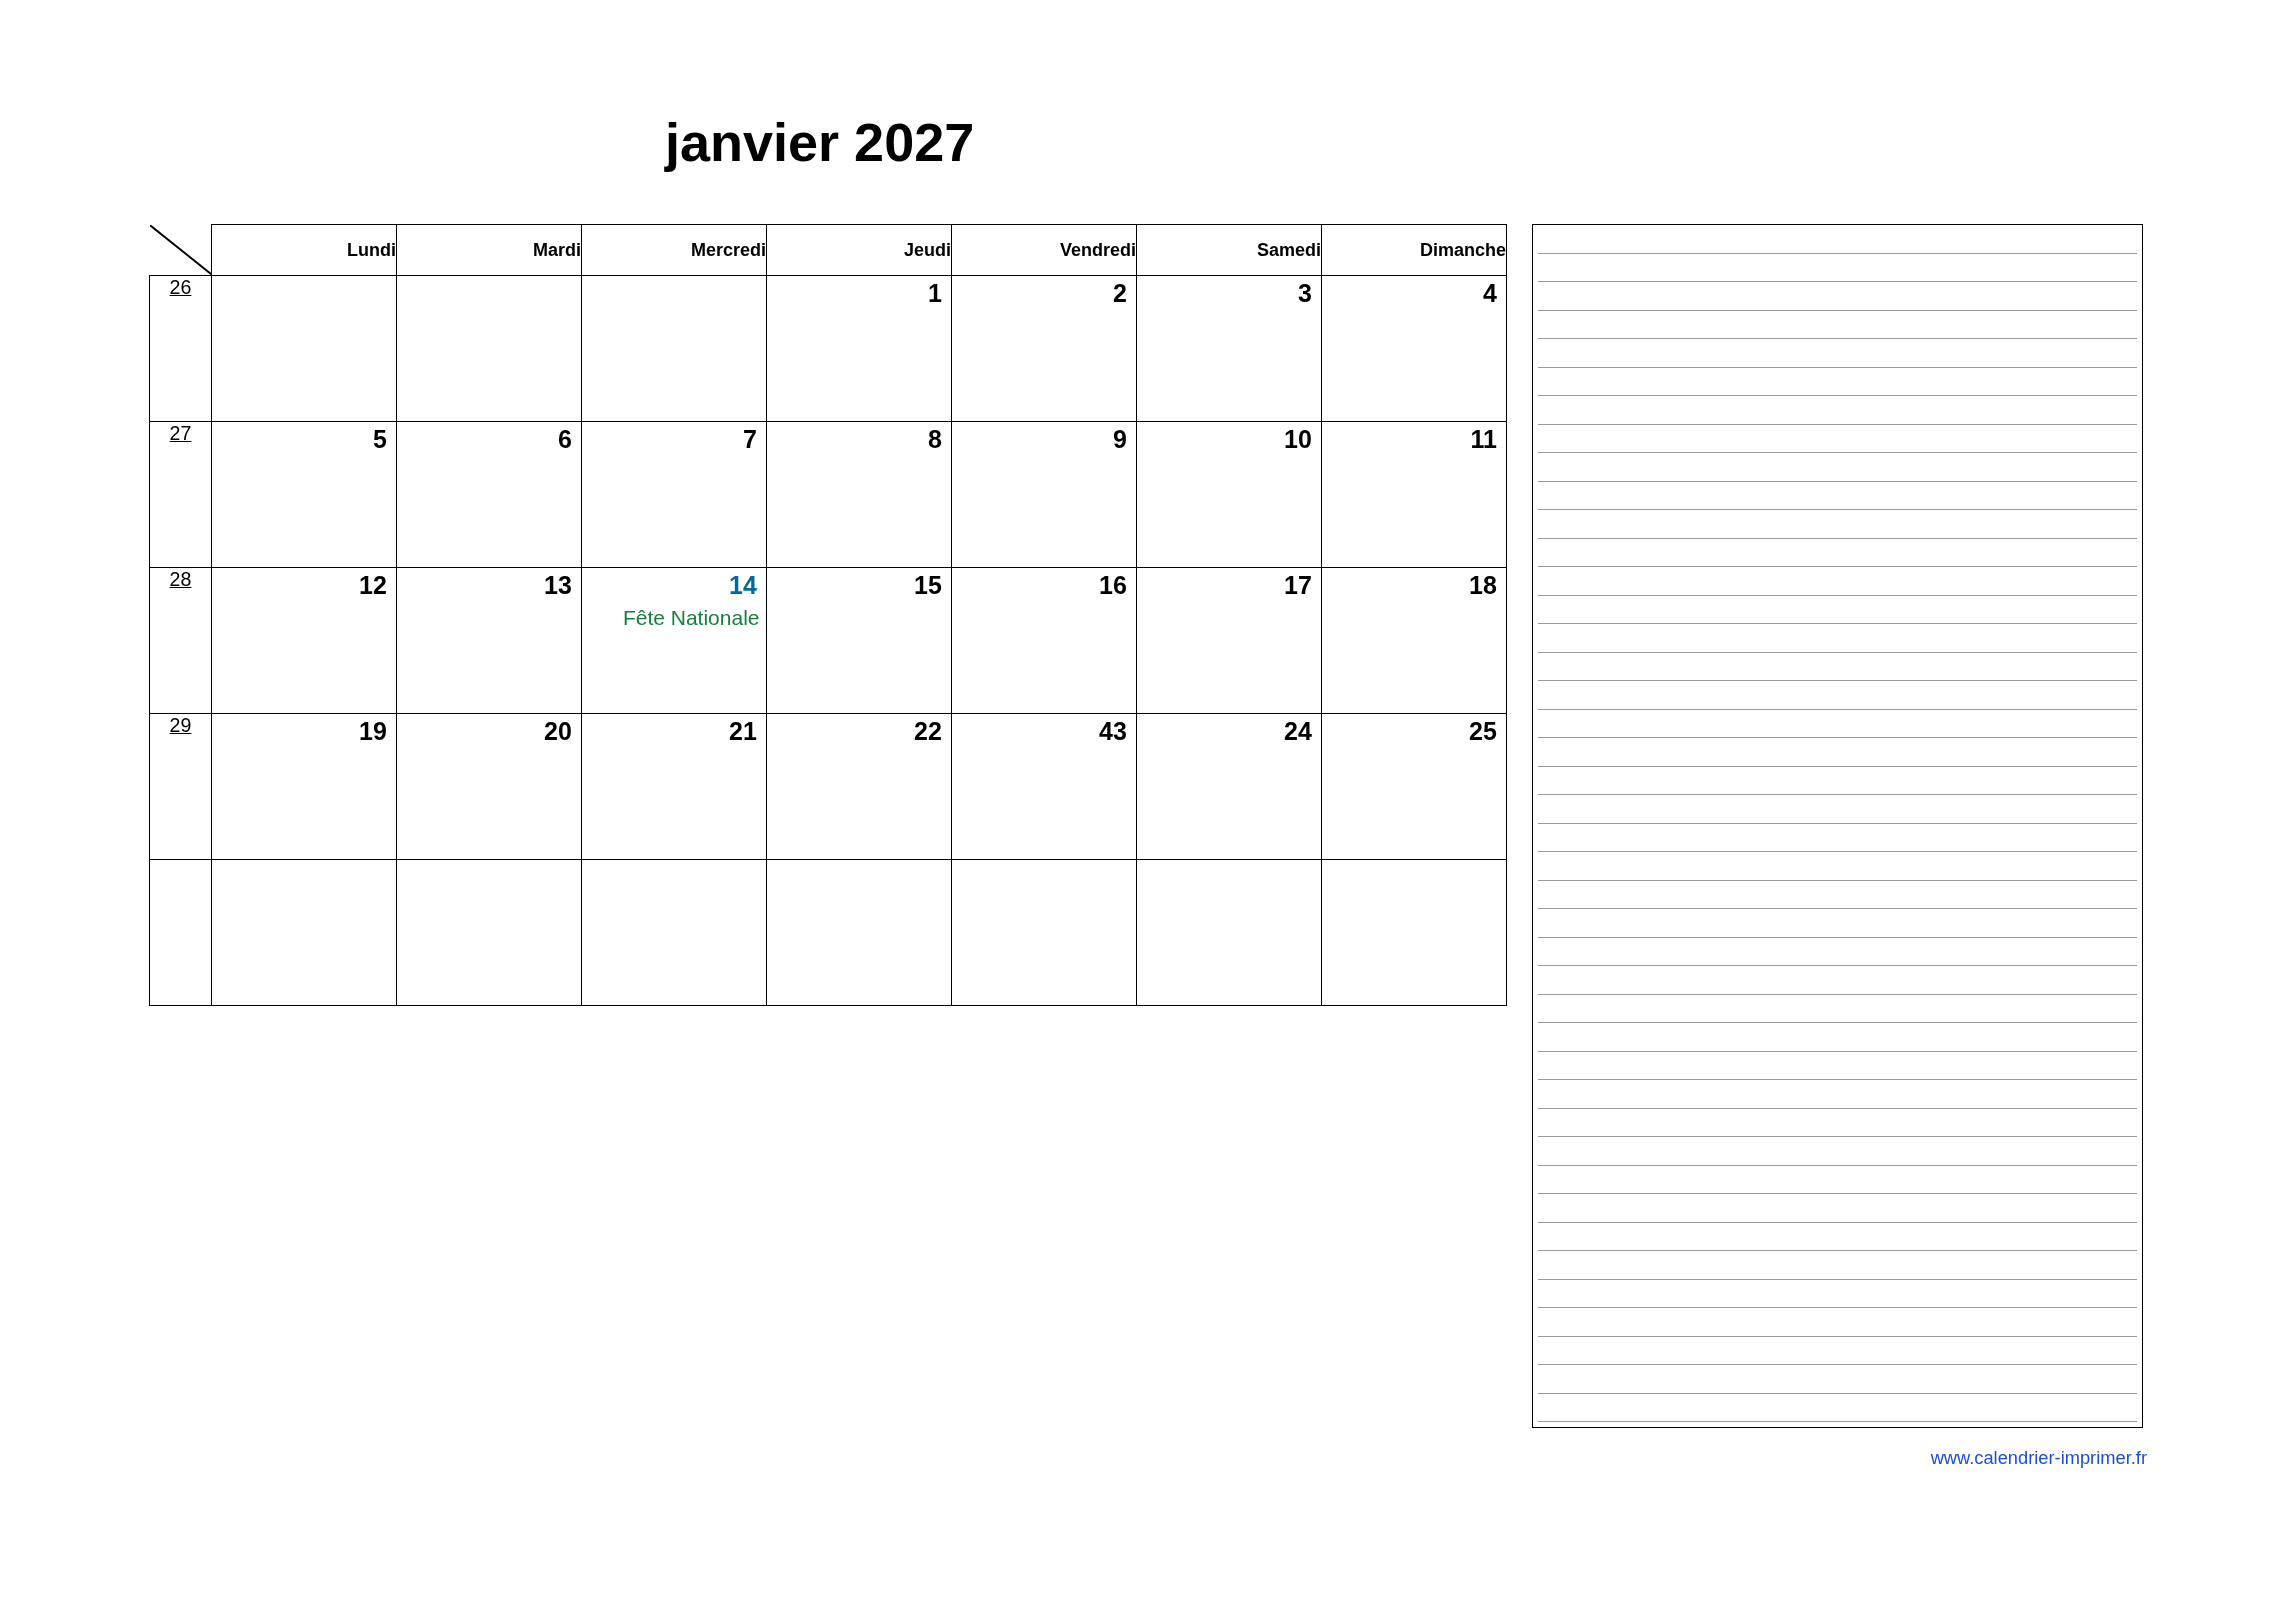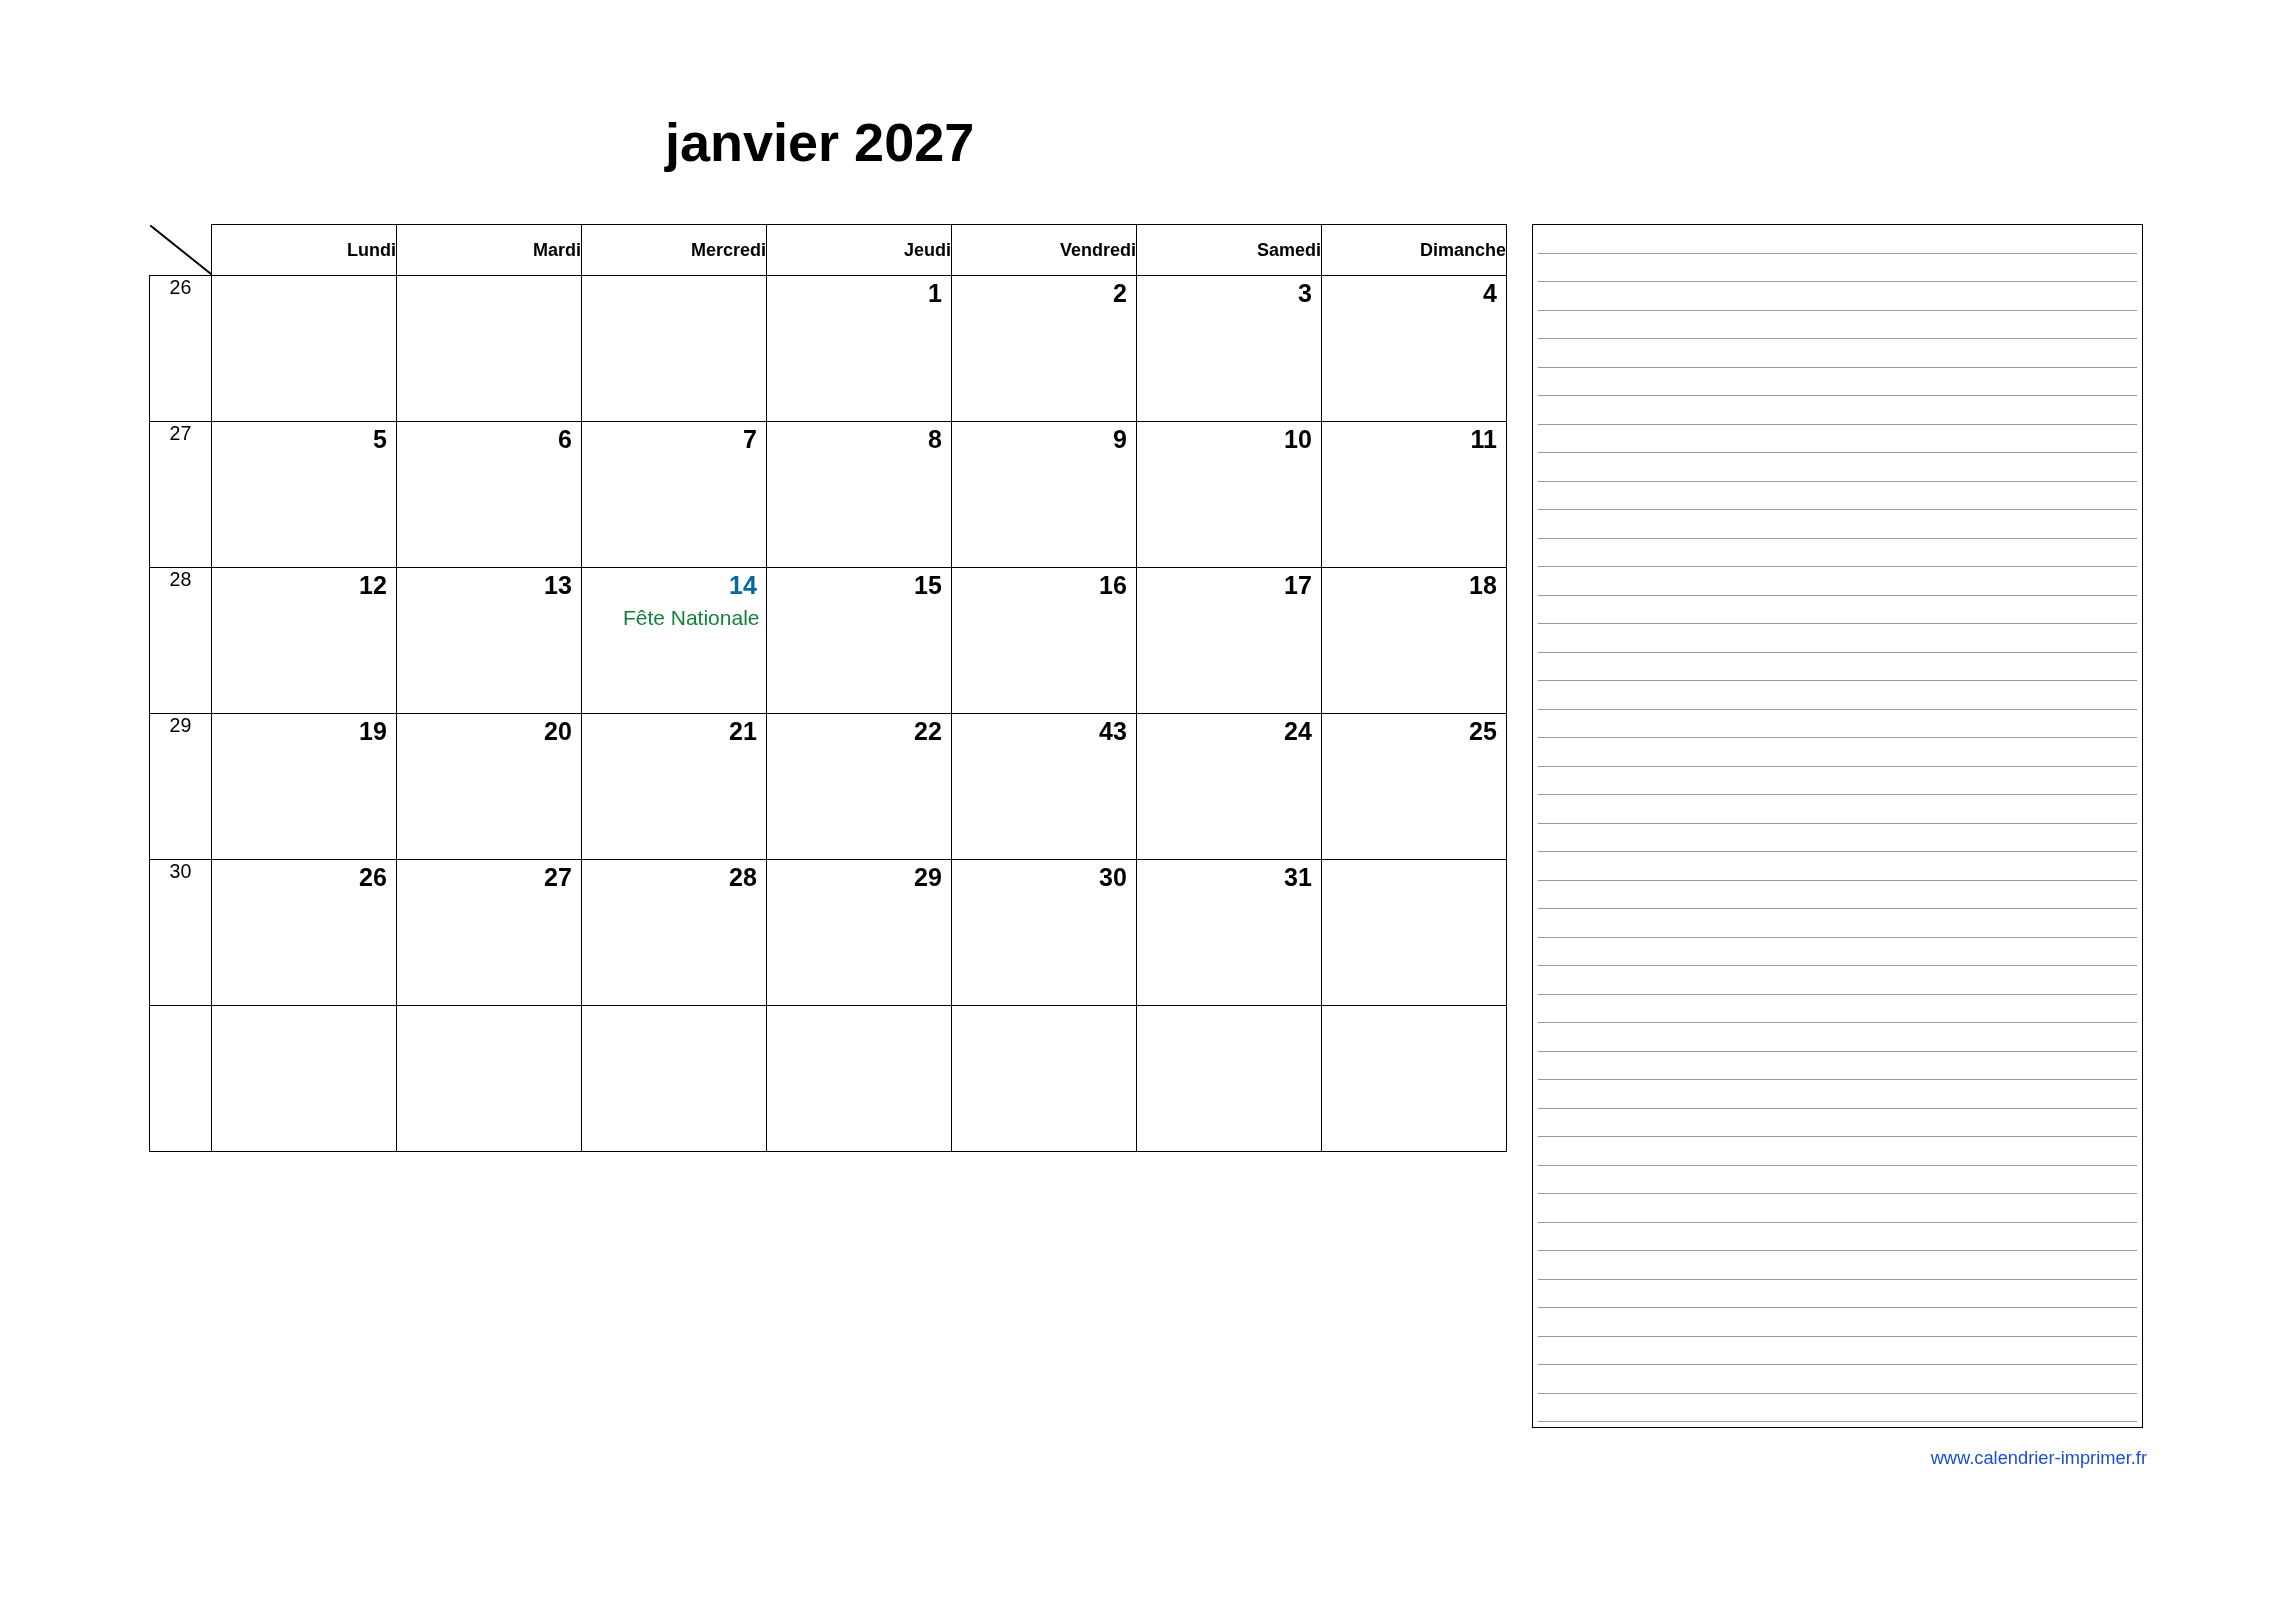--- a/index.html
+++ b/index.html
@@ -71,20 +71,21 @@
     position: absolute;
     left: 0; top: 0;
     width: 100%; height: 100%;
     overflow: hidden;
   }
   .hdr-corner .diag svg { display: block; }
 
   
   .wk-row td {
     height: 145px;
+    text-decoration: underline;
   }
   .wk-num {
     font-size: 19.6px;
     text-align: center;
     vertical-align: middle;
     font-weight: normal;
   }
   .daycell {
     position: relative;
   }
@@ -275,44 +276,20 @@
             <div class="daynum">43</div>
           </td>
           <td class="daycell">
             <div class="daynum">24</div>
           </td>
           <td class="daycell">
             <div class="daynum">25</div>
           </td>
         </tr>
         <tr class="wk-row">
-          <td class="wk-num">30</td>
-          <td class="daycell">
-            <div class="daynum">26</div>
-          </td>
-          <td class="daycell">
-            <div class="daynum">27</div>
-          </td>
-          <td class="daycell">
-            <div class="daynum">28</div>
-          </td>
-          <td class="daycell">
-            <div class="daynum">29</div>
-          </td>
-          <td class="daycell">
-            <div class="daynum">30</div>
-          </td>
-          <td class="daycell">
-            <div class="daynum">31</div>
-          </td>
-          <td class="daycell">
-            <div class="daynum"></div>
-          </td>
-        </tr>
-        <tr class="wk-row">
           <td class="wk-num"></td>
           <td class="daycell">
             <div class="daynum"></div>
           </td>
           <td class="daycell">
             <div class="daynum"></div>
           </td>
           <td class="daycell">
             <div class="daynum"></div>
           </td>

